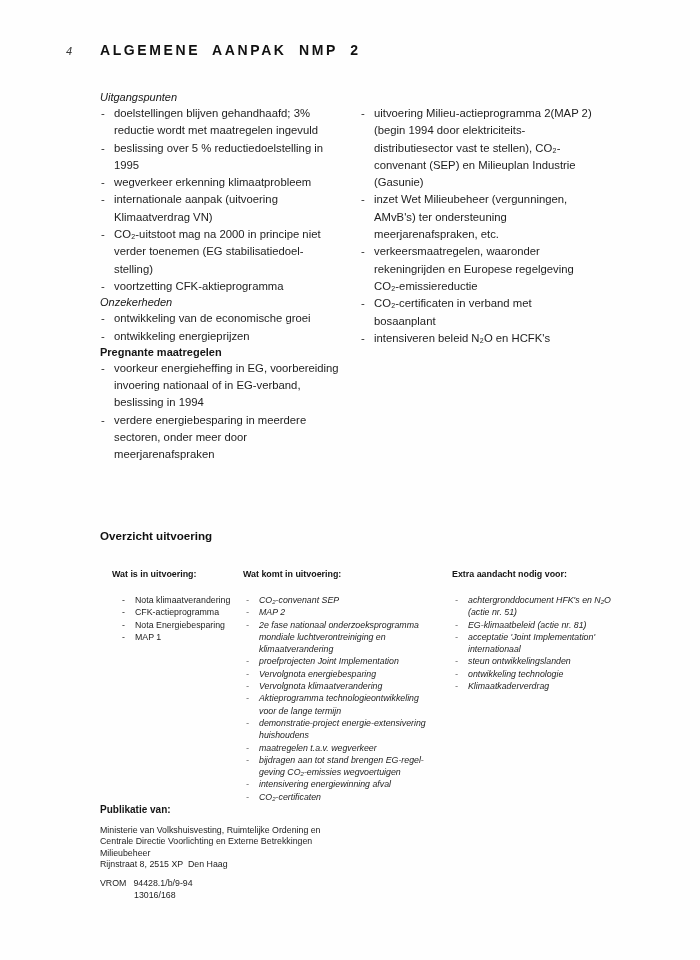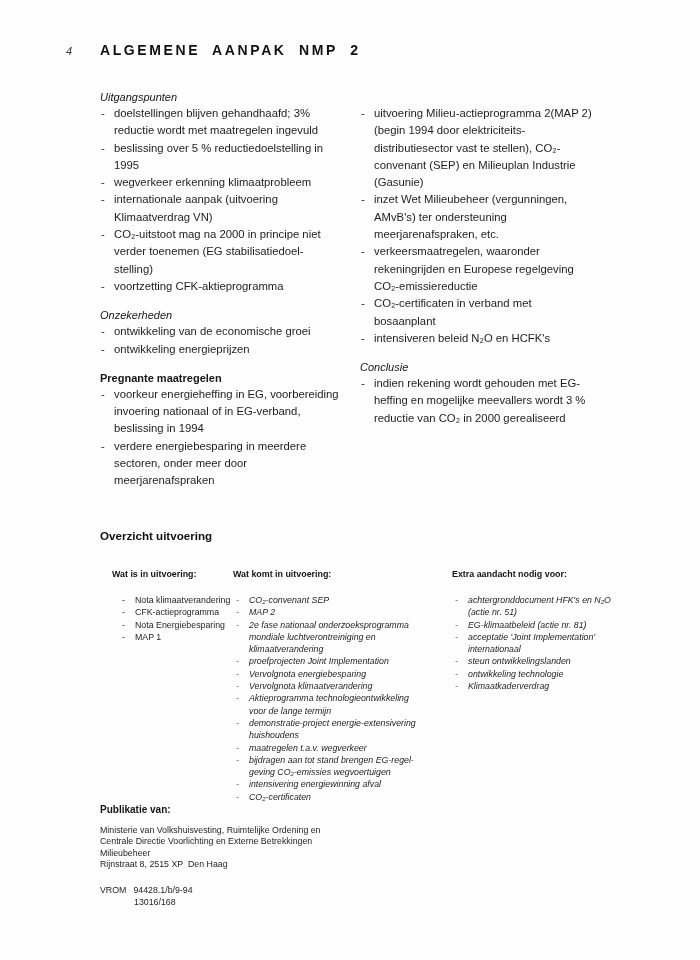--- a/index.html
+++ b/index.html
@@ -42,21 +42,21 @@
   .main {
     position: absolute;
     left: 100px;
     top: 90px;
     width: 540px;
     display: flex;
   }
   .col-left  { width: 260px; flex: 0 0 260px; }
   .col-right { width: 280px; flex: 1; padding-top: 15px; }
 
-  .main section + section { margin-top: 13px; }
+  .main section + section { }
   .sec-heading {
     margin: 0;
     font-size: 11px;
     font-weight: normal;
     line-height: 15px;
     color: #161616;
   }
   .sec-heading.italic { font-style: italic; }
   .sec-heading.bold   { font-weight: bold; font-style: normal; }
 
@@ -89,21 +89,21 @@
     font-size: 11.6px;
     font-weight: bold;
     color: #111;
     text-align: right;
   }
   .ov-col {
     position: absolute;
     top: 568px;
   }
   .ov-col-1 { left: 112px; width: 120px; }
-  .ov-col-2 { left: 233px; width: 205px; }
+  .ov-col-2 { left: 243px; width: 205px; }
   .ov-col-3 { left: 452px; width: 185px; }
   .ov-col h3 {
     margin: 0 0 14px 0;
     font-size: 8.9px;
     line-height: 12px;
     font-weight: bold;
     color: #141414;
   }
   ul.ovlist {
     list-style: none;
@@ -135,21 +135,21 @@
     font-size: 8.8px;
     line-height: 11.6px;
   }
   .footer h4 {
     margin: 0 0 9px 0;
     font-size: 10px;
     font-weight: bold;
     color: #141414;
   }
   .footer .addr div { white-space: pre-line; }
-  .footer .refs { margin-top: 14px; }
+  .footer .refs { margin-top: 7px; }
   .footer .refs .num { margin-left: 7px; }
   .footer .refs .num2 { margin-left: 34px; }
 </style>
 </head>
 <body>
 
 <div class="sheet">
 
   <span class="pagenum">4</span>
   <h1 class="title">ALGEMENE AANPAK NMP 2</h1>
@@ -208,28 +208,20 @@
 meerjarenafspraken, etc.</span></li>
           <li><span class="txt">verkeersmaatregelen, waaronder
 rekeningrijden en Europese regelgeving
 CO₂-emissiereductie</span></li>
           <li><span class="txt">CO₂-certificaten in verband met
 bosaanplant</span></li>
           <li><span class="txt">intensiveren beleid N₂O en HCFK's</span></li>
         </ul>
       </section>
 
-      <section>
-        <h2 class="sec-heading italic">Conclusie</h2>
-        <ul class="dashlist">
-          <li><span class="txt">indien rekening wordt gehouden met EG-
-heffing en mogelijke meevallers wordt 3 %
-reductie van CO₂ in 2000 gerealiseerd</span></li>
-        </ul>
-      </section>
     </div>
 
   </div>
 
   <h2 class="ov-heading">Overzicht uitvoering</h2>
 
   <div class="ov-col ov-col-1">
     <h3>Wat is in uitvoering:</h3>
     <ul class="ovlist">
       <li><span class="txt">Nota klimaatverandering</span></li>

